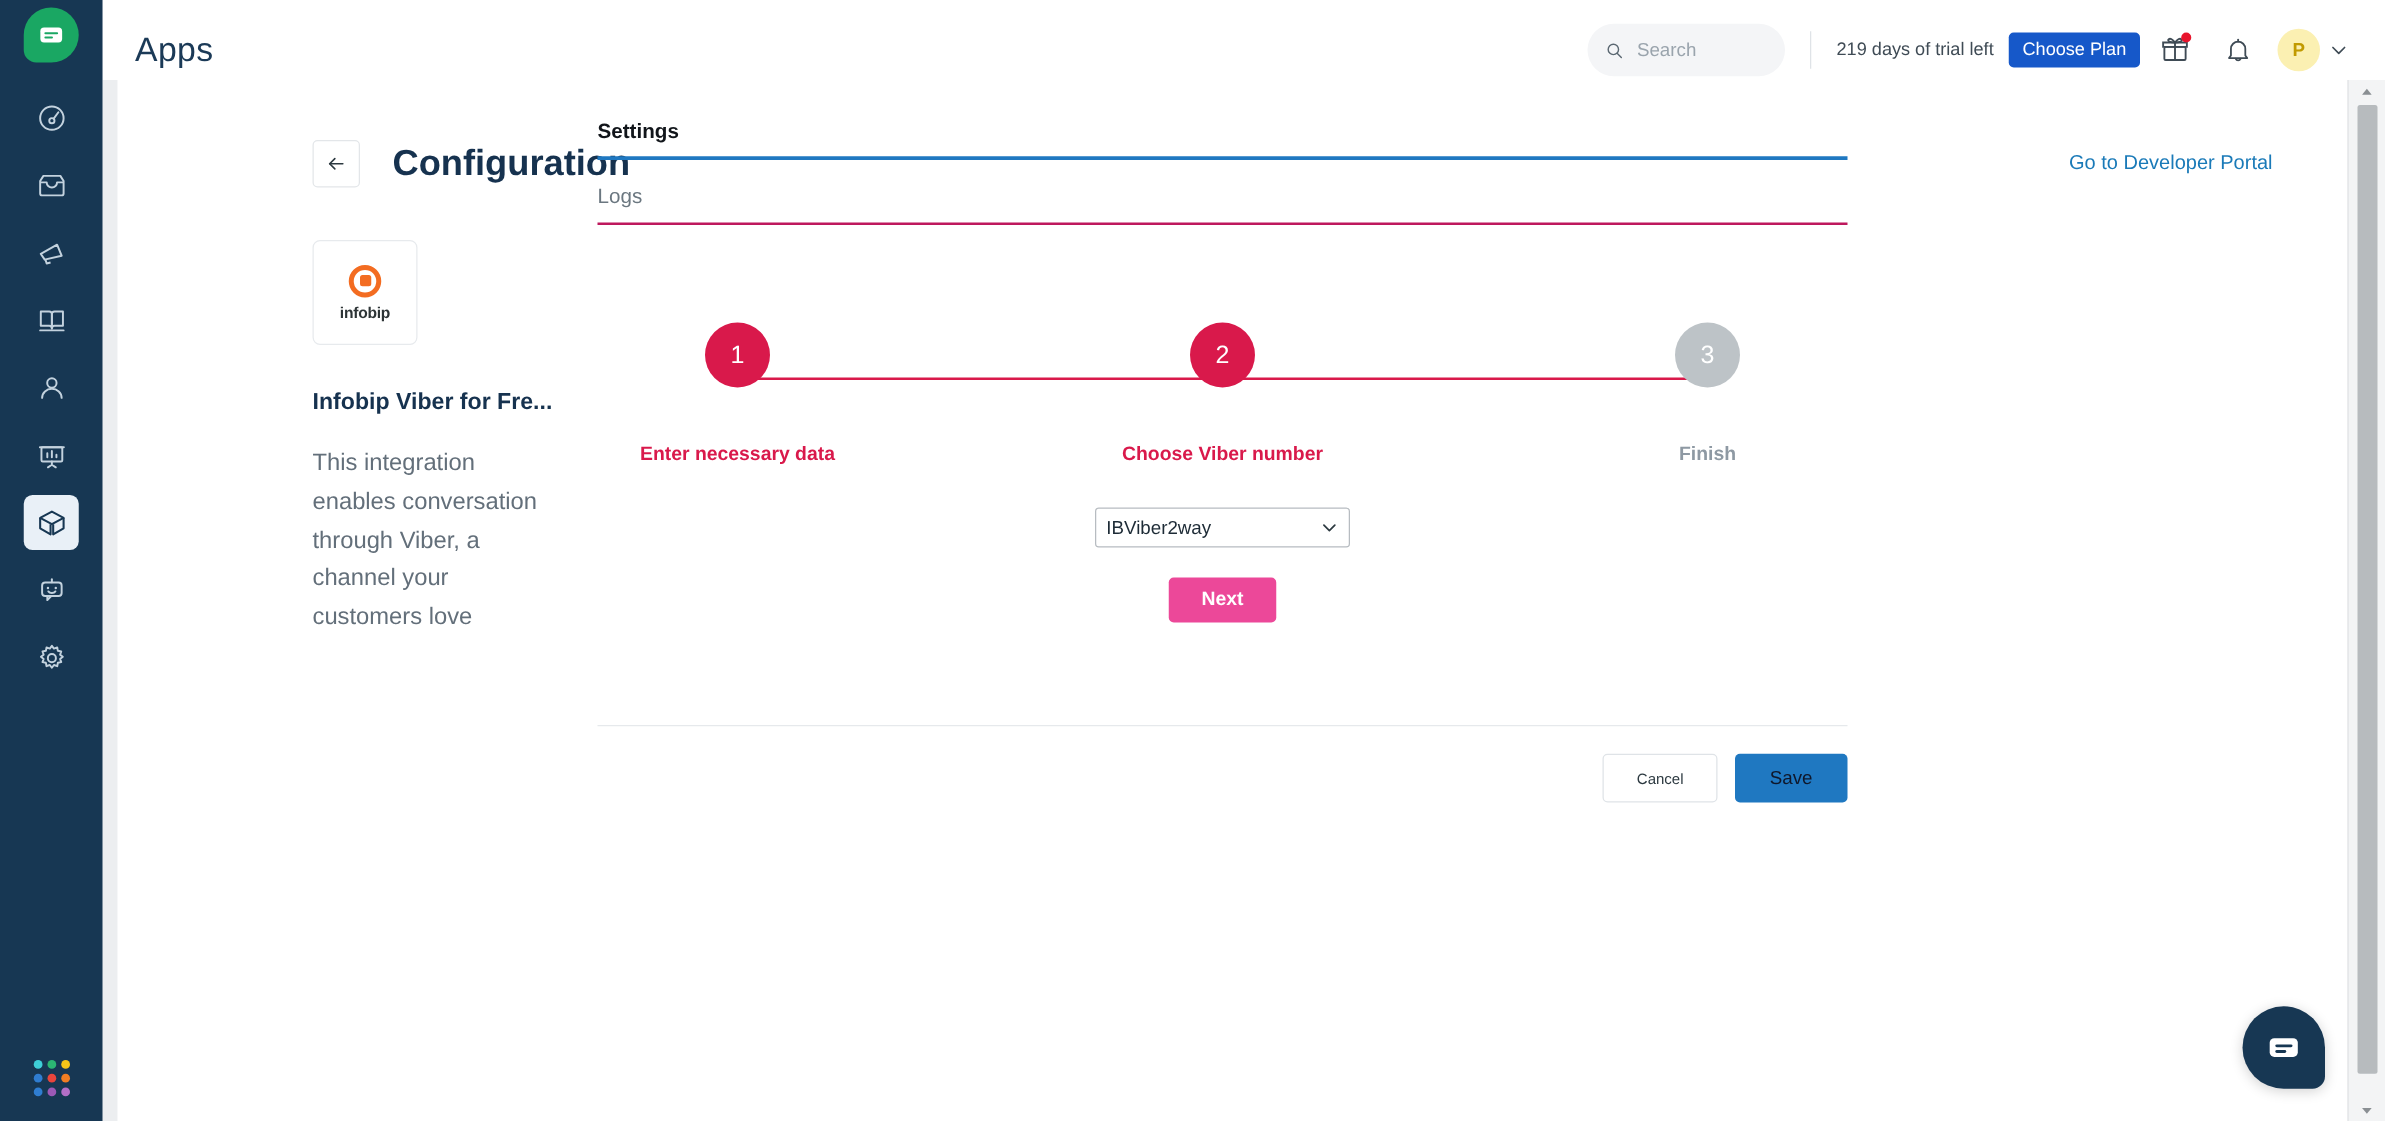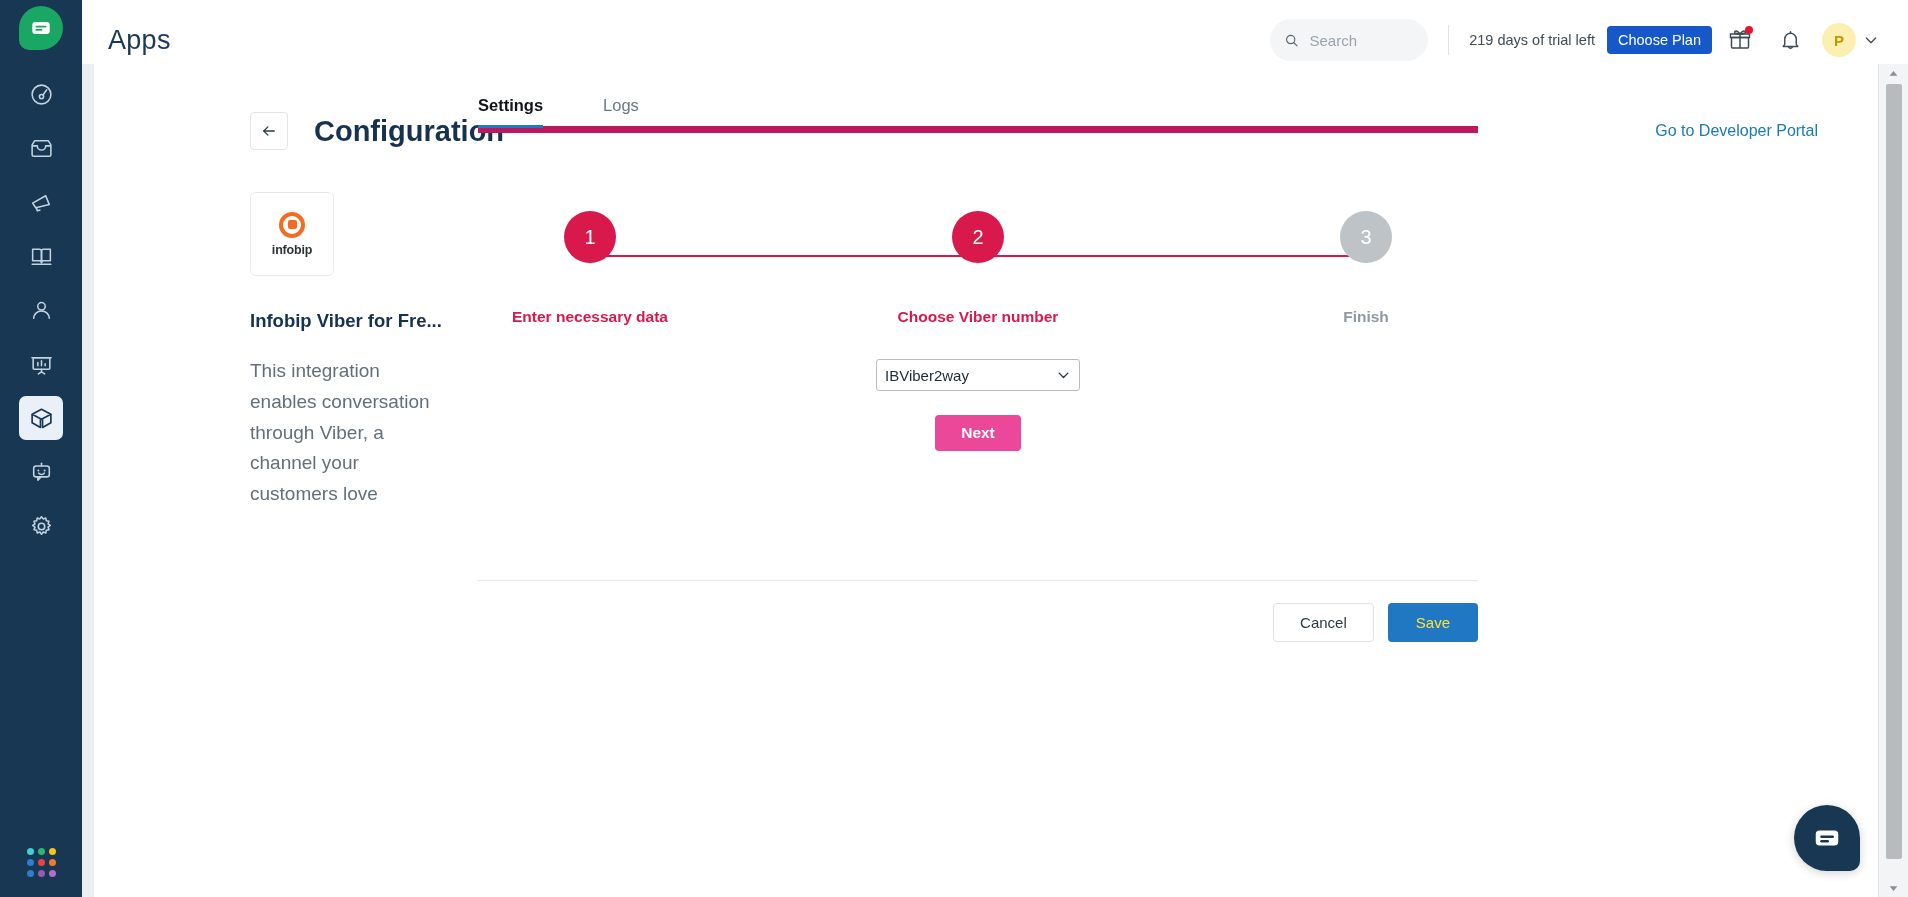--- a/index.html
+++ b/index.html
@@ -273,24 +273,25 @@
   .main-col {
     flex: 1 1 auto;
     min-width: 0;
     margin-left: 18px;
     position: relative;
     margin-top: -96px;
   }
 
   .tabs {
     display: flex;
-    gap: 60px;
-    border-bottom: 7px solid #be185d;
+    gap: 22px;
+    border-bottom: 2px solid #be185d;
     width: 1000px;
     max-width: 100%;
+    flex-direction: column;
   }
   .tab {
     font-size: 16.5px;
     color: #6b7780;
     padding-bottom: 11px;
     cursor: pointer;
     position: relative;
   }
   .tab.active {
     color: #11151a;
@@ -418,32 +419,32 @@
     margin-top: 22px;
     display: flex;
     justify-content: flex-end;
     gap: 14px;
   }
   .btn-cancel {
     background: #fff;
     border: 1px solid #dfe3e7;
     border-radius: 4px;
     font-family: inherit;
-    font-size: 15px;
+    font-size: 12px;
     color: #2c3940;
     padding: 10px 26px;
     cursor: pointer;
   }
   .btn-save {
     background: #1f78c1;
     border: 0;
     border-radius: 4px;
     font-family: inherit;
     font-size: 15px;
-    color: #fde047;
+    color: #0f172a;
     padding: 11px 28px;
     cursor: pointer;
   }
 
   
   .scrollbar {
     position: absolute;
     right: 0; top: 0; bottom: 0;
     width: 30px;
     background: #f3f4f5;

